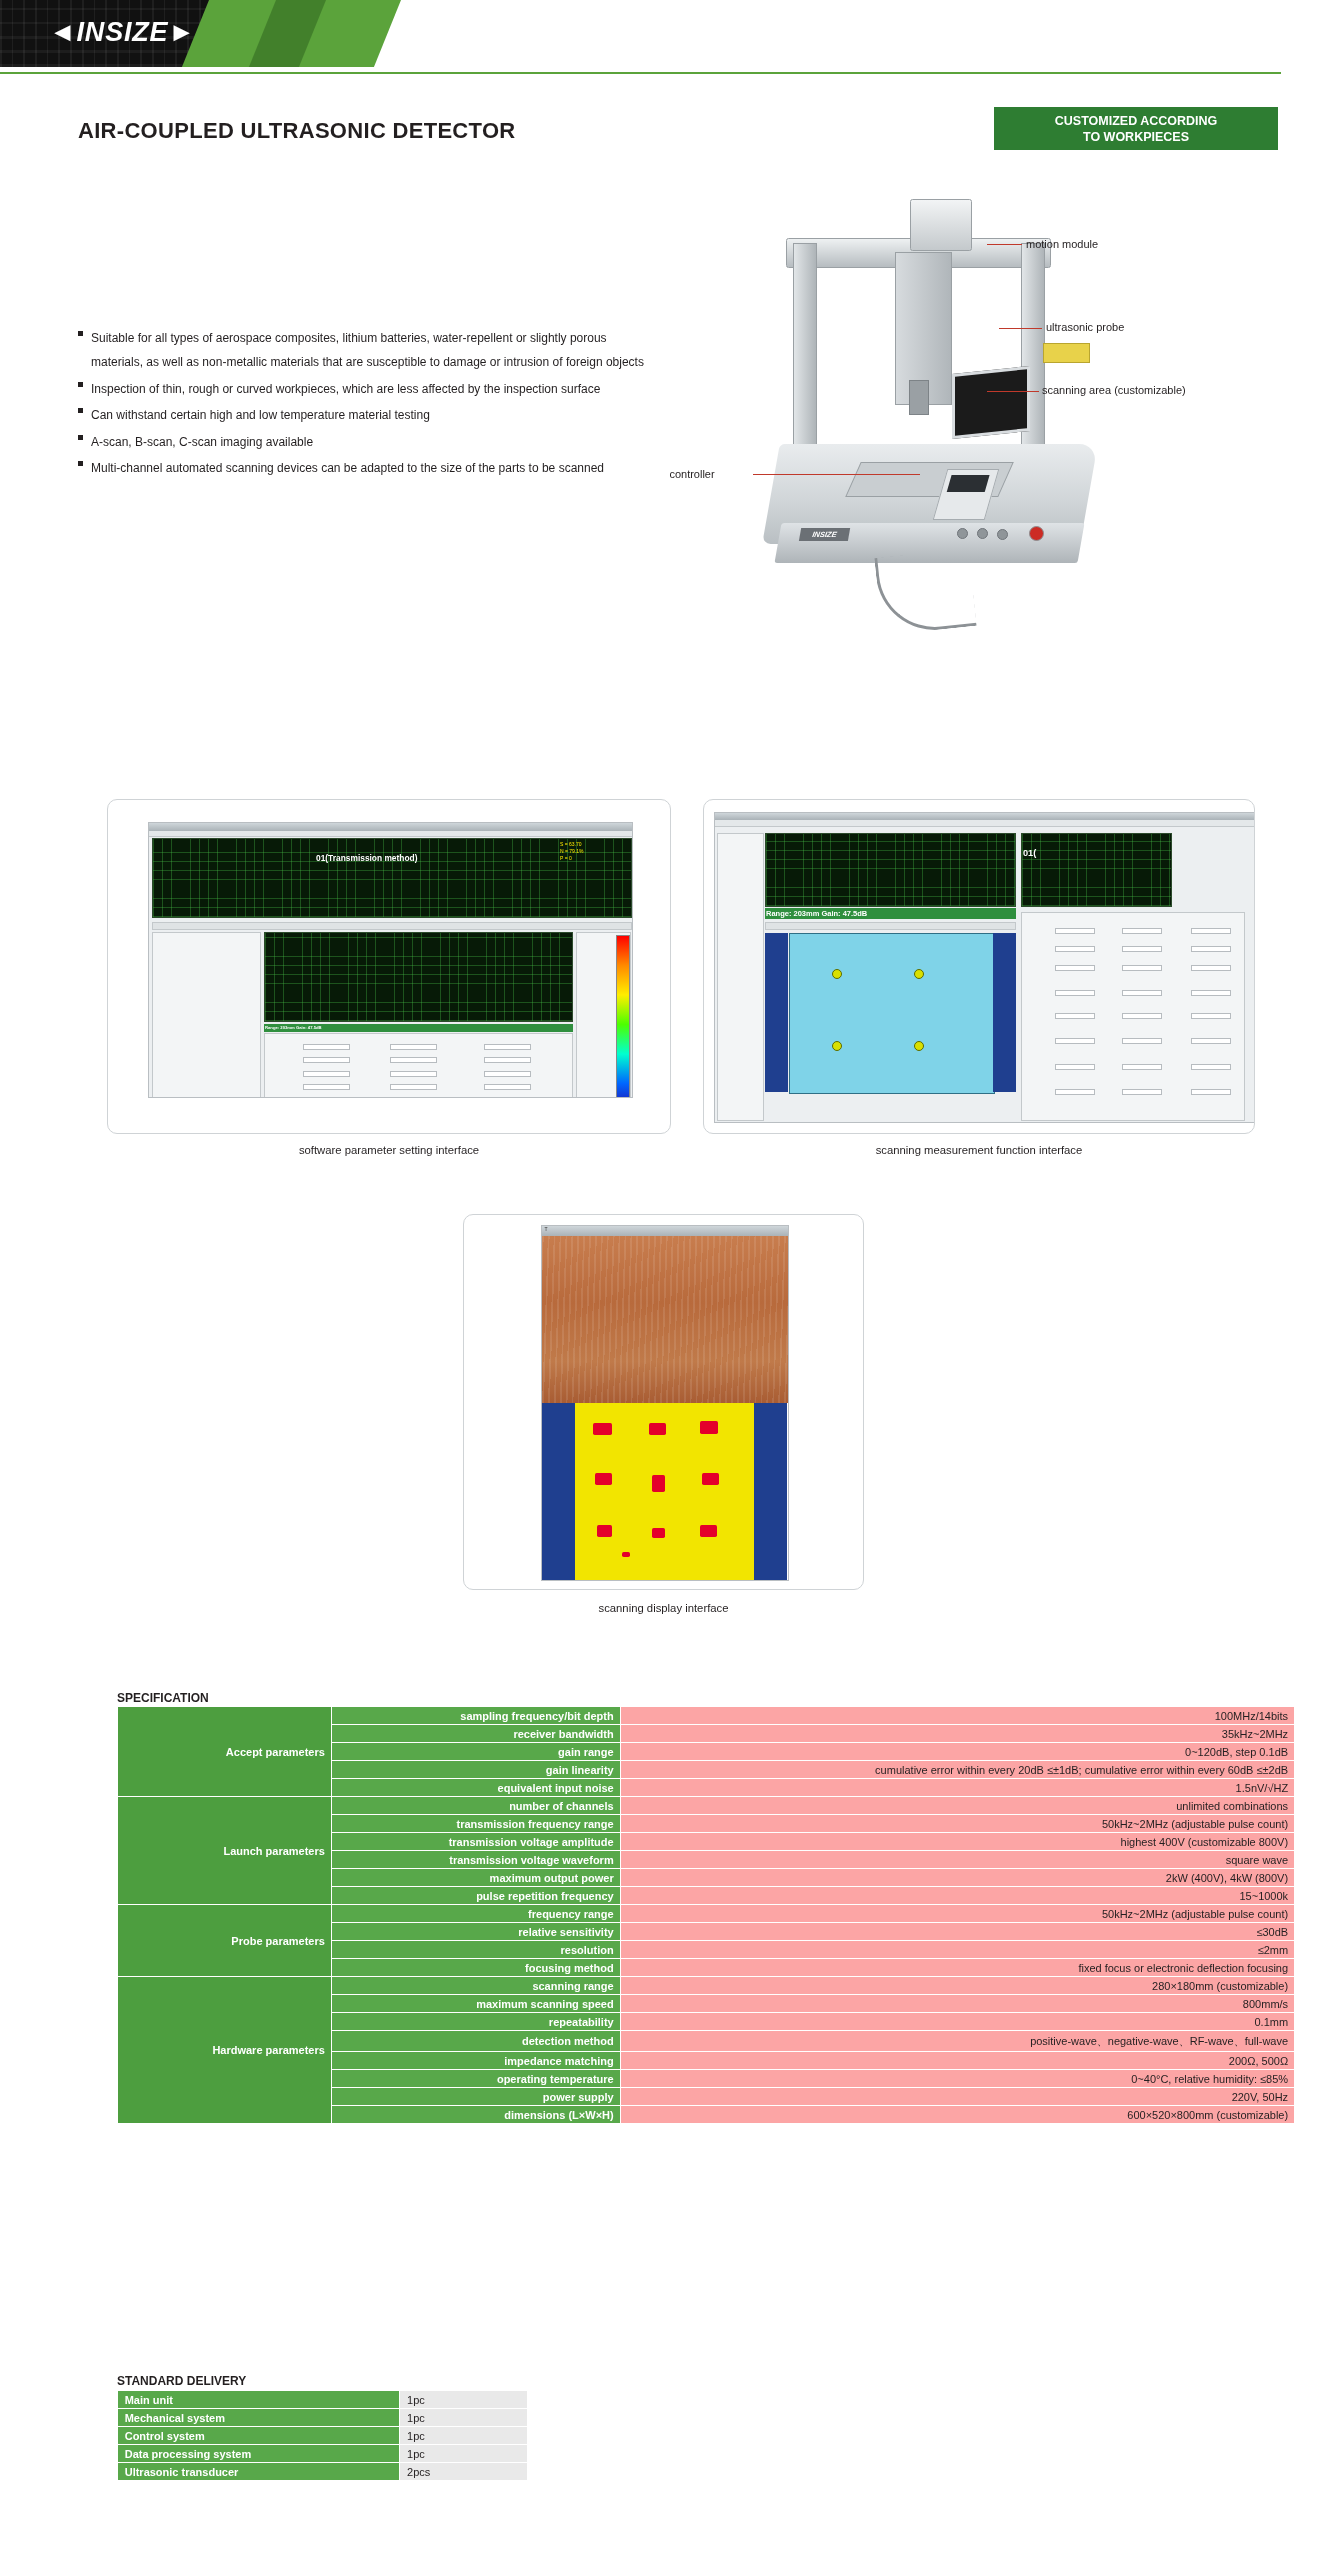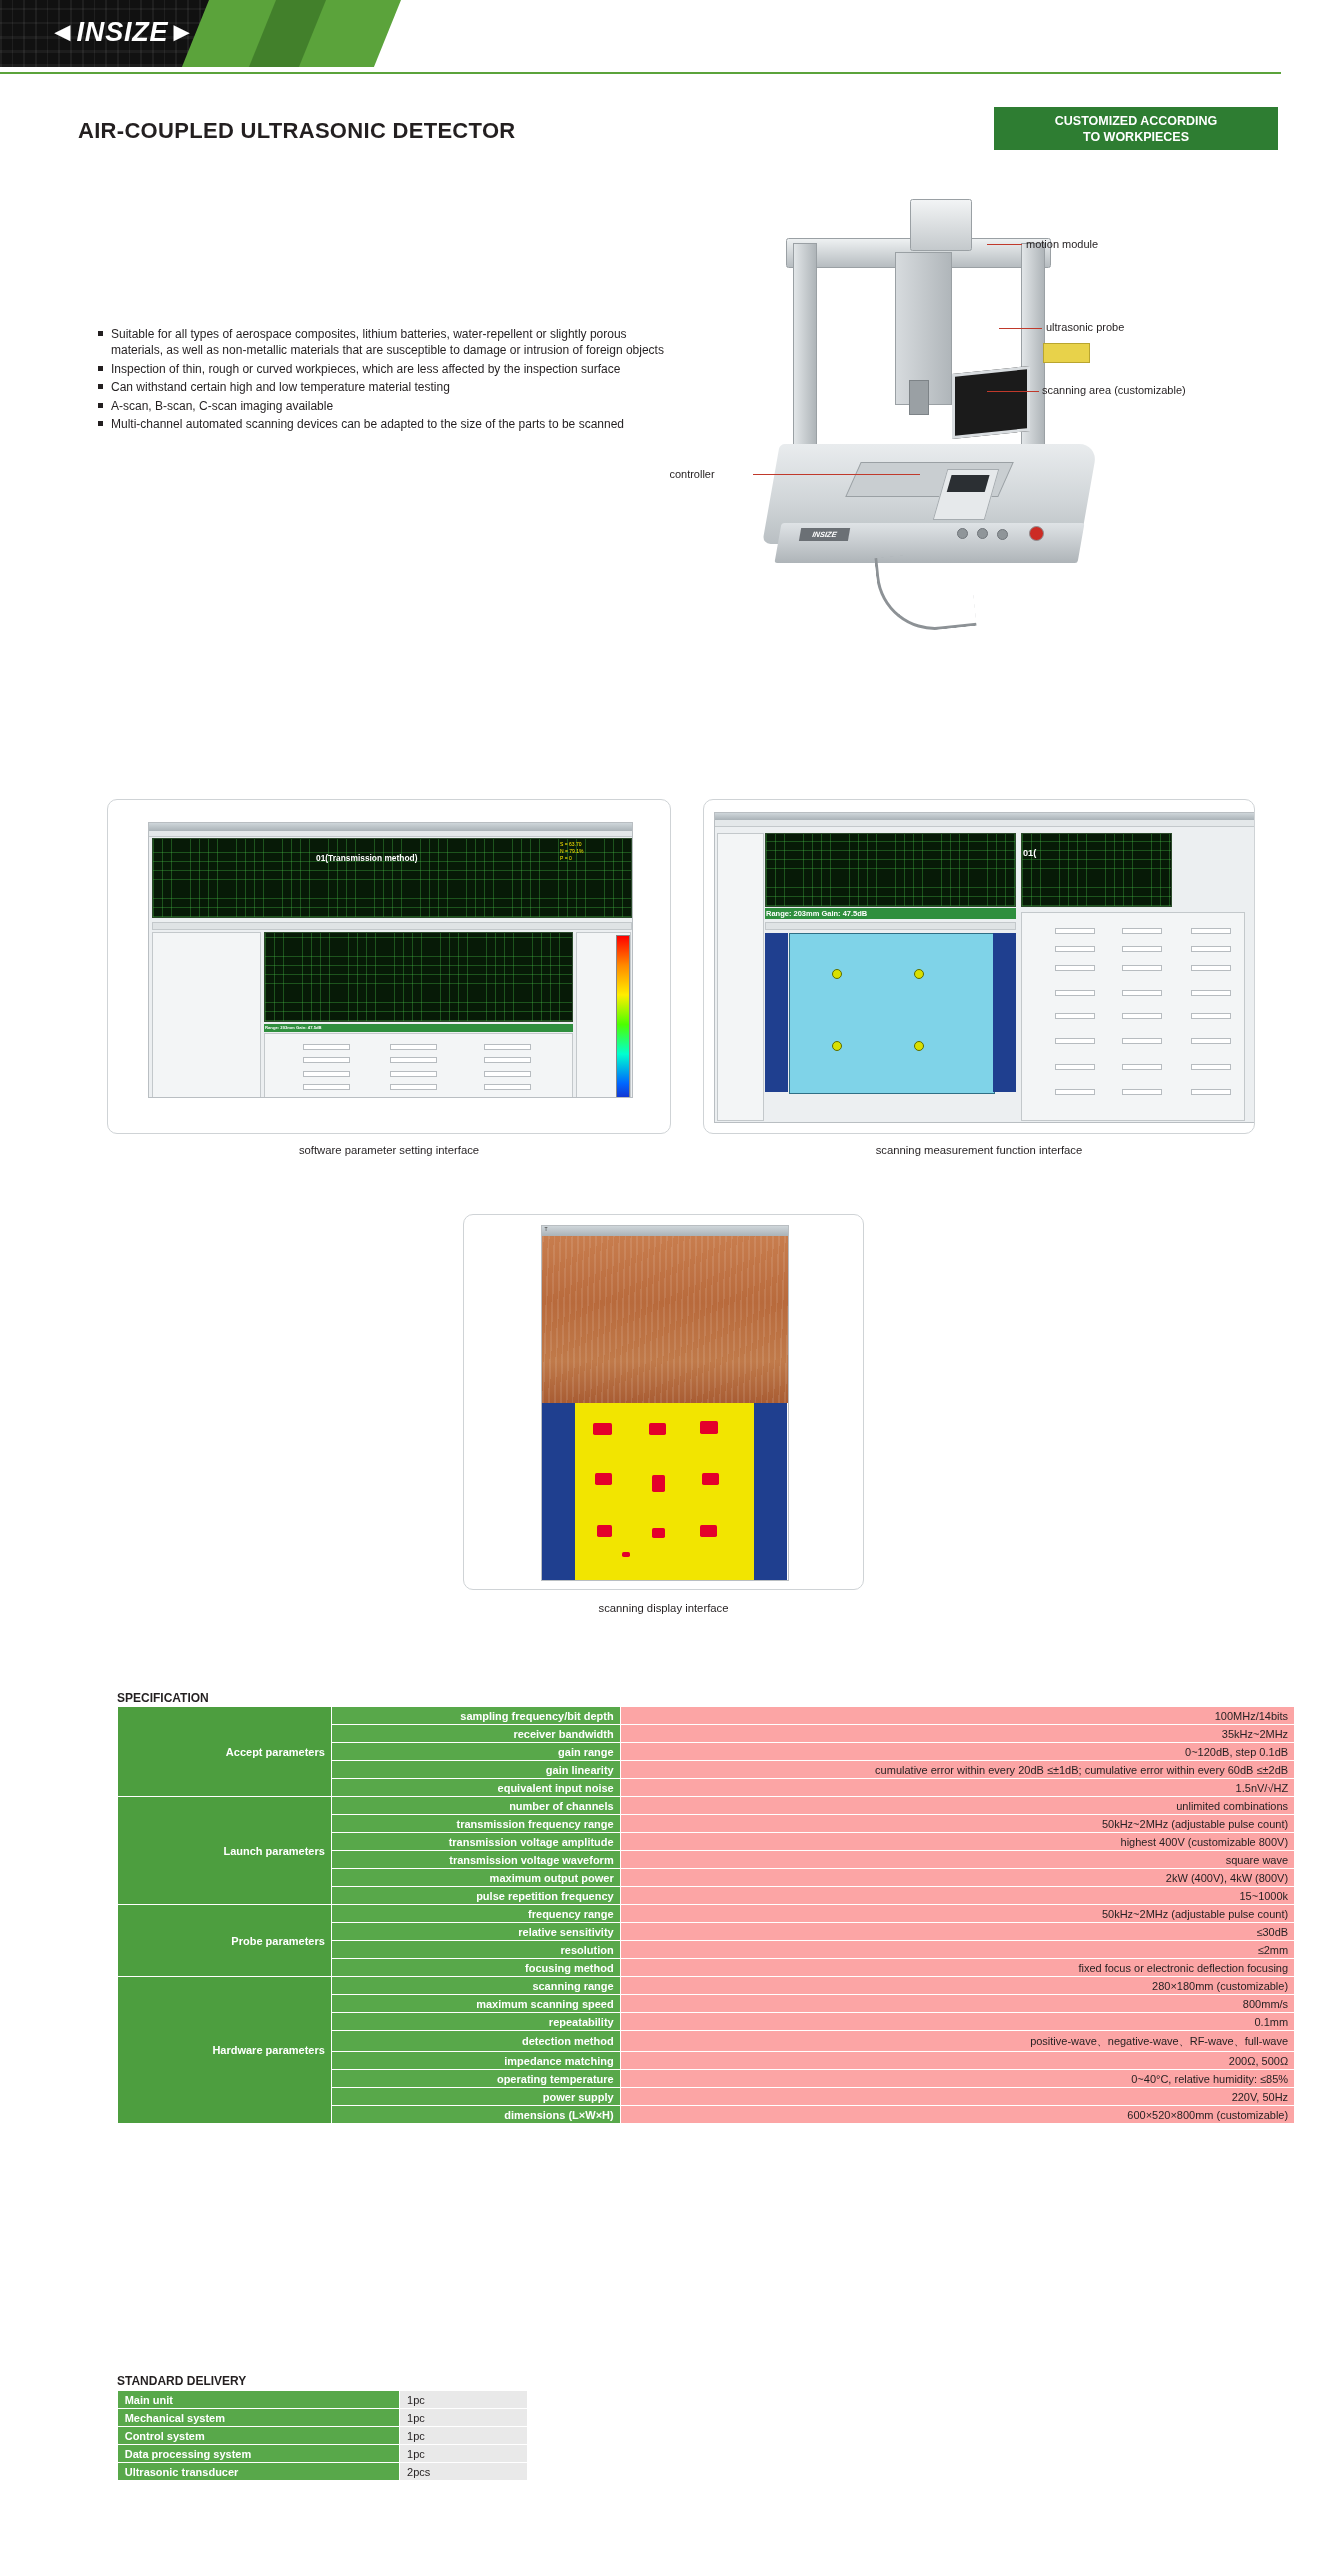--- a/index.html
+++ b/index.html
@@ -102,24 +102,24 @@
     line-height: 16px;
     display: flex;
     align-items: center;
     justify-content: center;
     box-sizing: border-box;
     padding: 0 6.7px;
   }
   
   .bullets {
     position: absolute;
-    left: 96px; top: 326px;
+    left: 76px; top: 326px;
     width: 585px;
     font-size: 12px;
-    line-height: 16px;
+    line-height: 24px;
   }
   .bullet {
     position: relative;
     padding-left: 15px;
     margin-bottom: 2.5px;
   }
   .bullet:before {
     content: "";
     position: absolute;
     left: 1.7px; top: 5px;

